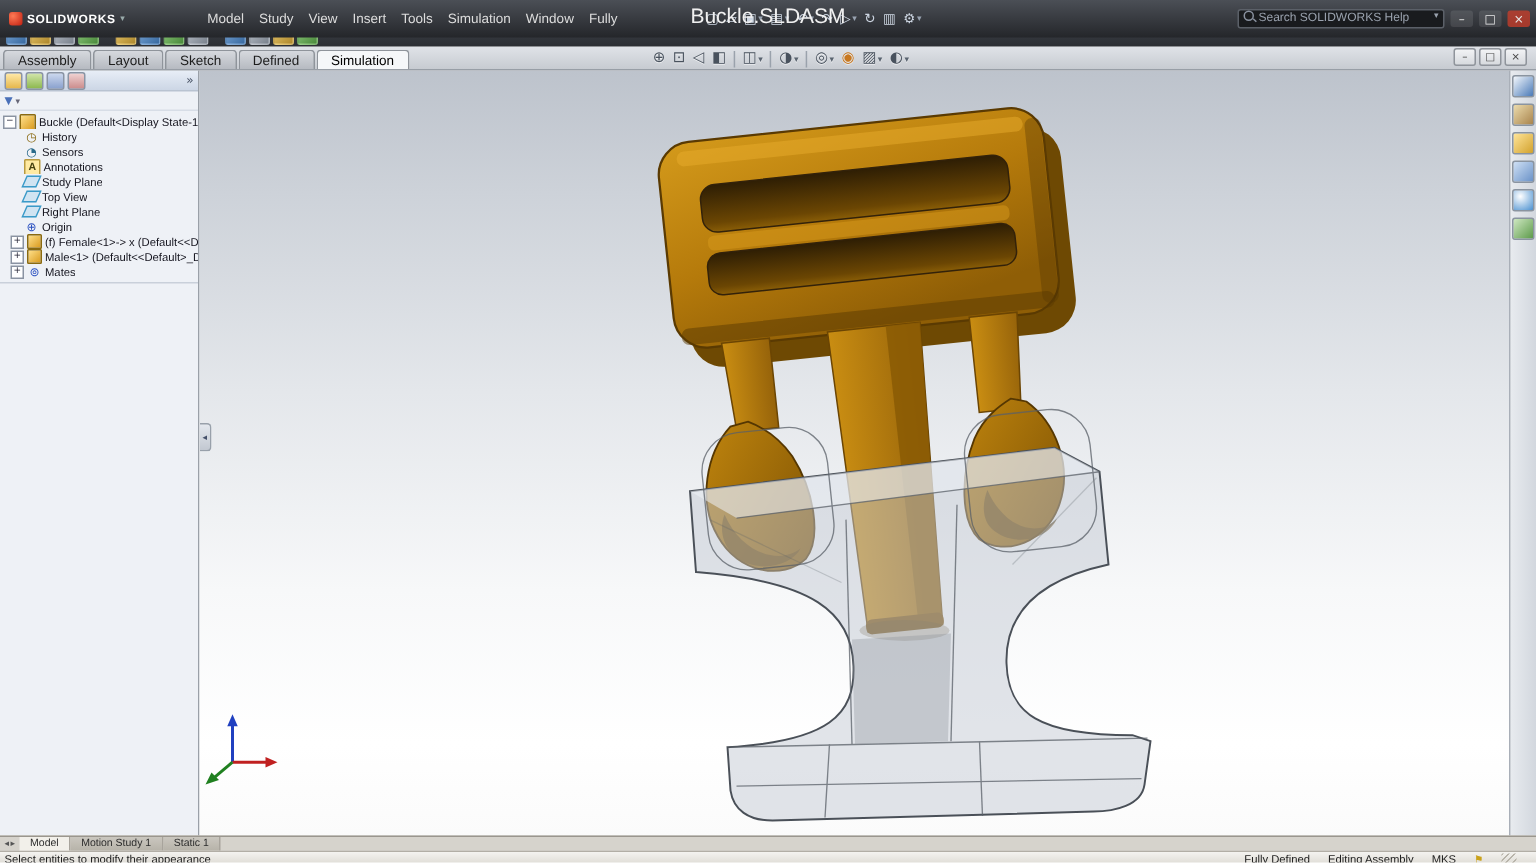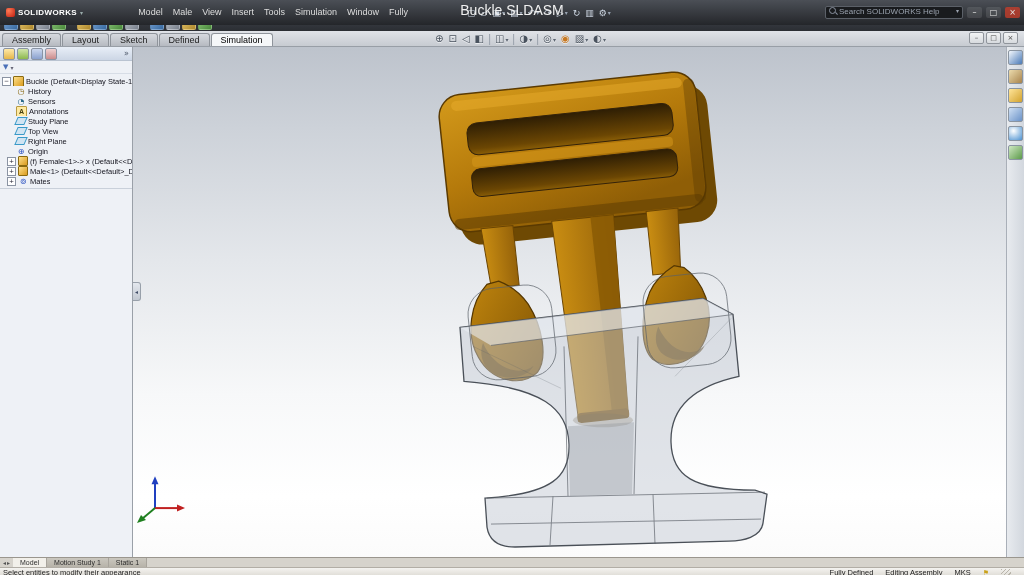--- a/index.html
+++ b/index.html
@@ -126,21 +126,21 @@
 <body>
 
 <div class="titlebar">
   <div class="logo">
     <span class="logo-mark"></span>
     <span class="logo-text">SOLIDWORKS</span>
     <span class="sym" style="font-size:6px;color:#9aa;">▾</span>
   </div>
   <div class="menus">
     <span class="menu">Model</span>
-    <span class="menu">Male</span>
+    <span class="menu">Study</span>
     <span class="menu">View</span>
     <span class="menu">Insert</span>
     <span class="menu">Tools</span>
     <span class="menu">Simulation</span>
     <span class="menu">Window</span>
     <span class="menu">Fully</span>
   </div>
   <div class="tb-icons sym">
     <span class="tbi">
         <span class="g">▢</span>

